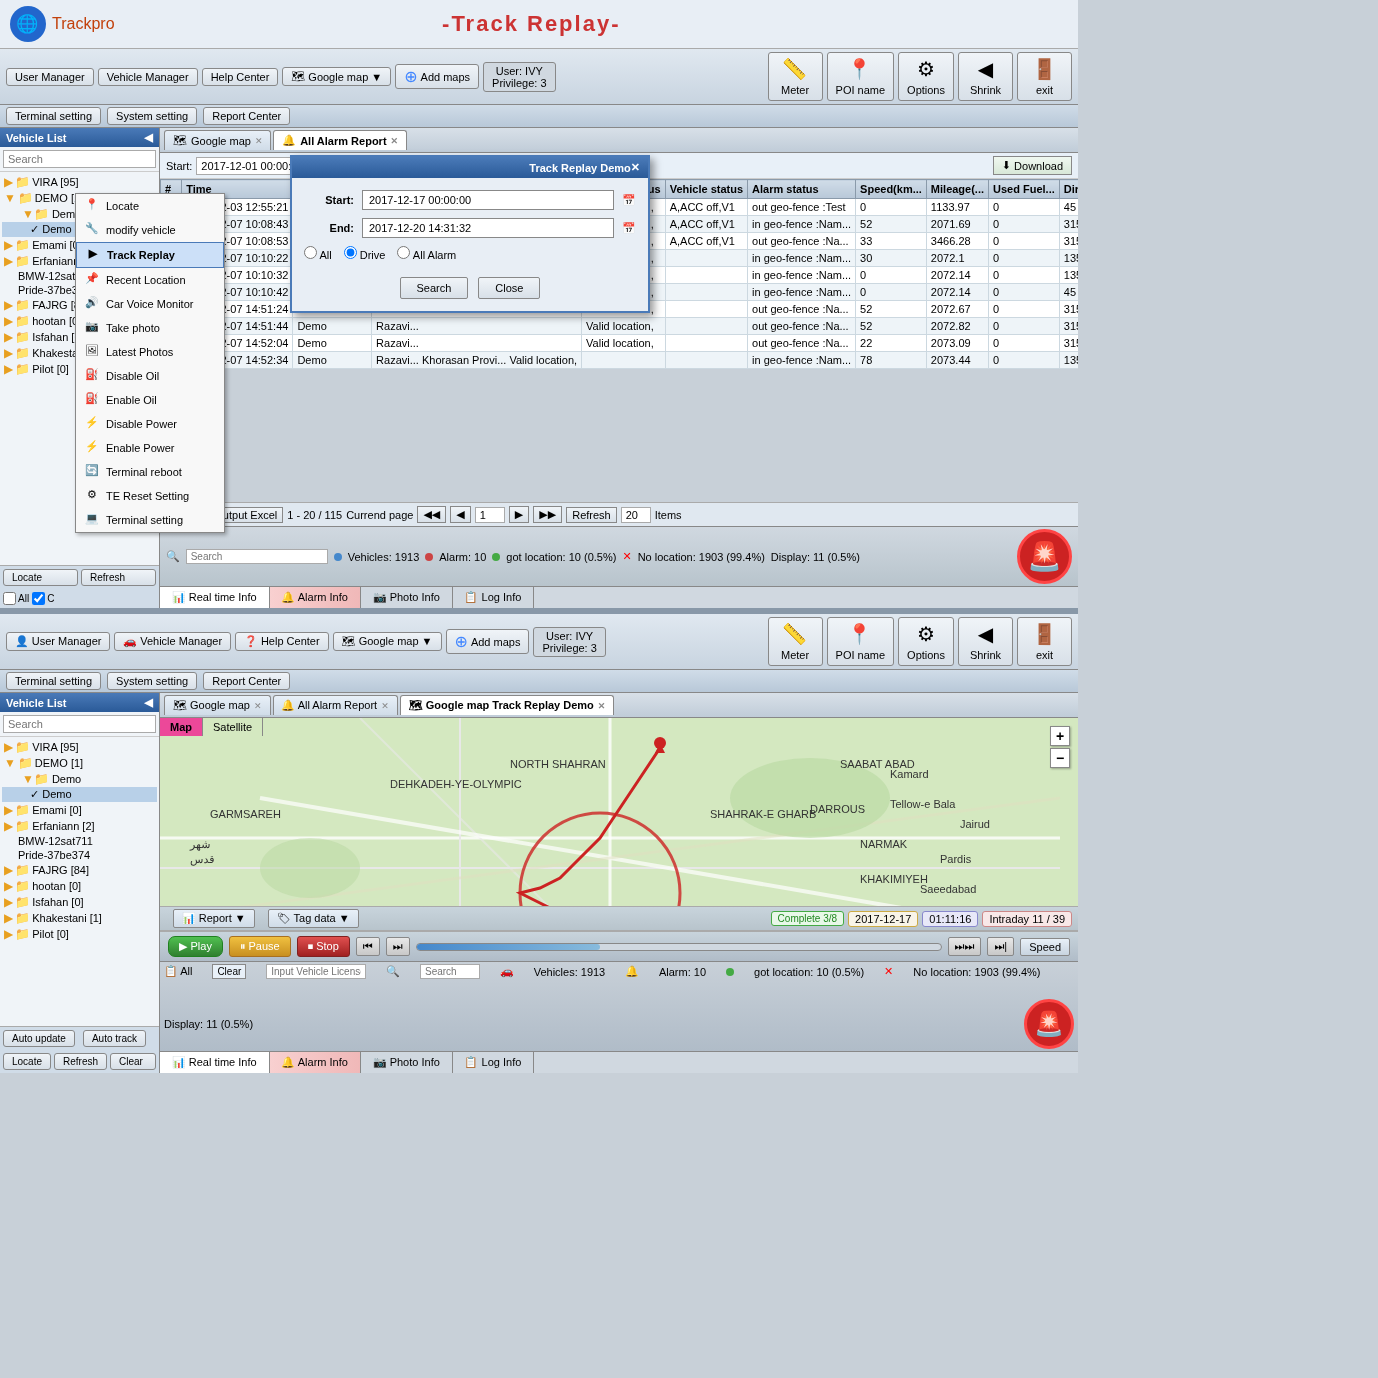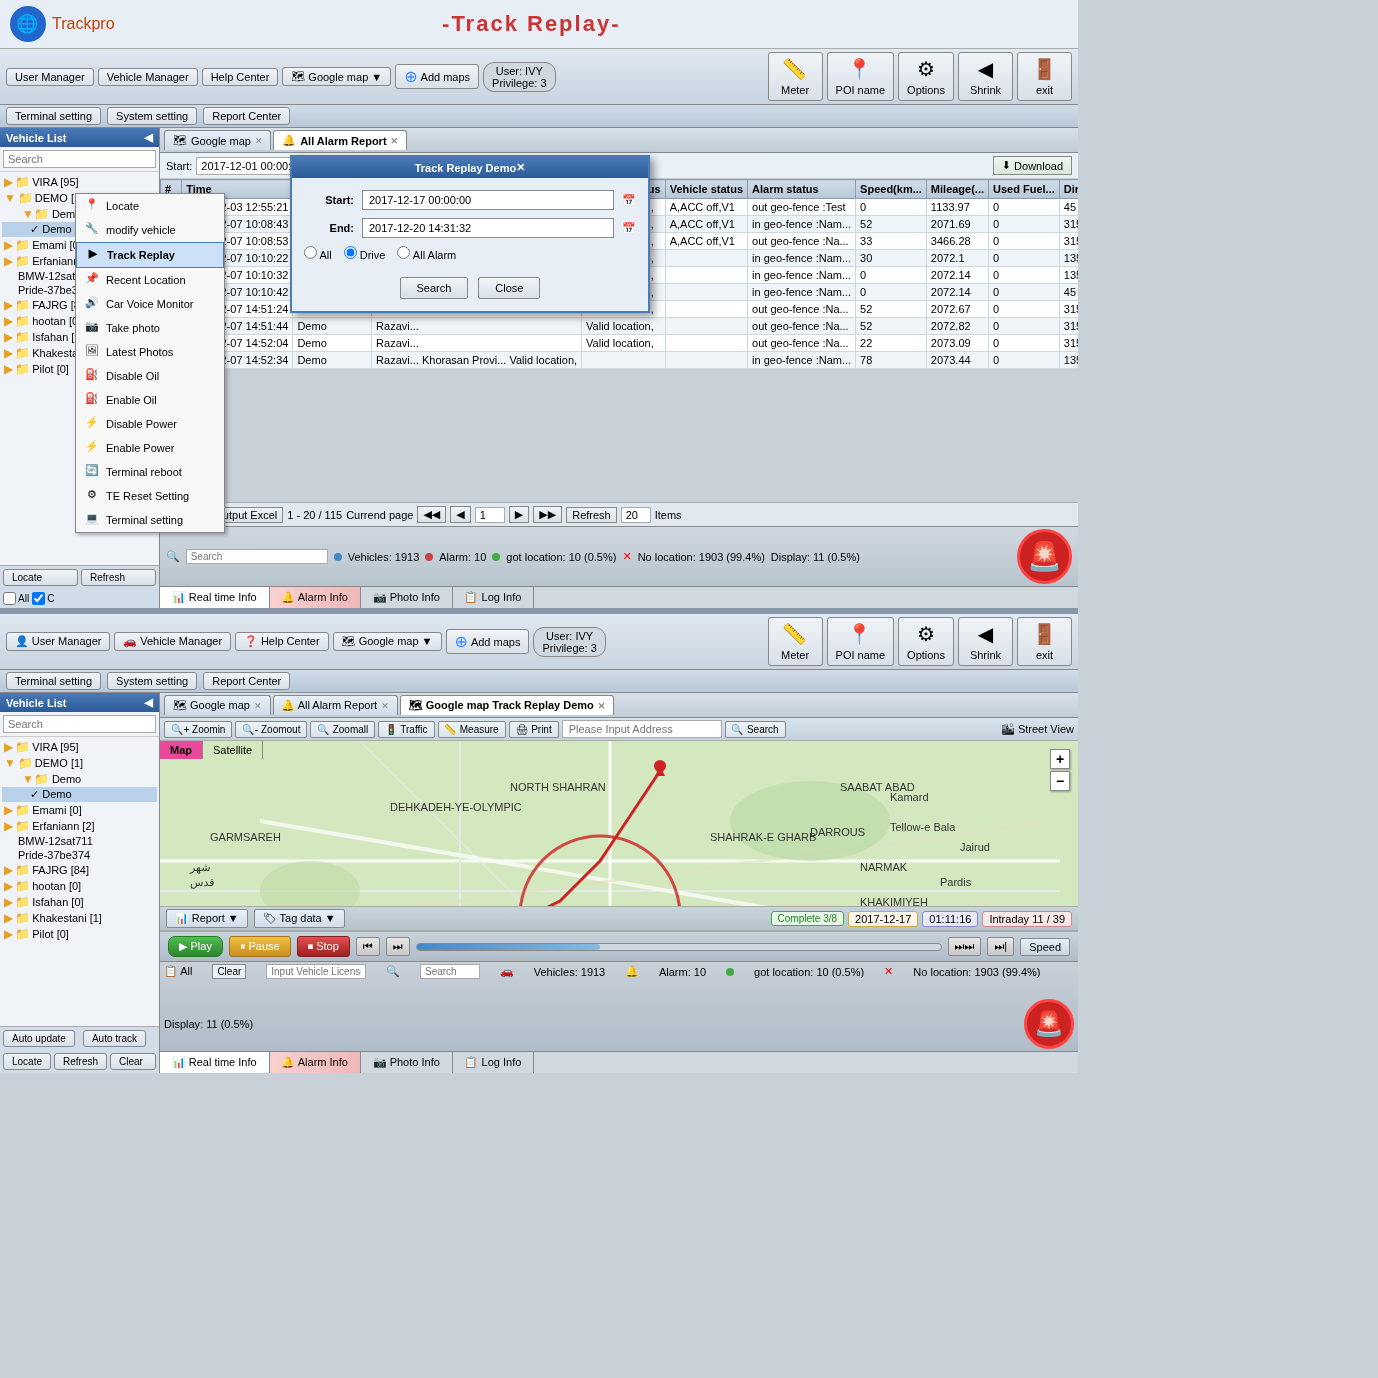--- a/index.html
+++ b/index.html
@@ -10,21 +10,21 @@
     .logo { display: flex; align-items: center; gap: 6px; }
     .logo-icon { width: 36px; height: 36px; background: #2266cc; border-radius: 50%; display: flex; align-items: center; justify-content: center; color: white; font-size: 18px; }
     .logo-text { font-size: 16px; font-weight: normal; color: #c2410c; }
     .app-title { font-size: 22px; color: #cc3333; font-weight: bold; letter-spacing: 2px; }
     
     
     .toolbar { background: linear-gradient(to bottom, #e0e8f0, #c8d4e0); border-bottom: 1px solid #888; padding: 3px 6px; display: flex; align-items: center; gap: 4px; }
     .toolbar-btn { background: linear-gradient(to bottom, #f0f4f8, #d8e0e8); border: 1px solid #888; border-radius: 3px; padding: 2px 8px; cursor: pointer; display: flex; align-items: center; gap: 3px; font-size: 11px; white-space: nowrap; }
     .toolbar-btn-large { flex-direction: column; padding: 4px 8px; min-width: 55px; text-align: center; font-size: 10px; }
     .toolbar-btn-large .icon { font-size: 20px; }
-    .user-info { background: #d0d8e0; border: 1px solid #888; padding: 2px 8px; border-radius: 11px; font-size: 11px; text-align: center; }
+    .user-info { background: #d0d8e0; border: 1px solid #888; padding: 2px 8px; border-radius: 3px; font-size: 11px; text-align: center; }
     .toolbar-right { display: flex; gap: 4px; margin-left: auto; }
     
     
     .main-area { display: flex; height: 480px; }
     
     
     .sidebar { width: 160px; background: #f0f4f8; border-right: 1px solid #888; display: flex; flex-direction: column; }
     .sidebar-header { background: linear-gradient(to bottom, #4a7ab8, #2a5a98); color: white; padding: 3px 6px; display: flex; justify-content: space-between; align-items: center; }
     .sidebar-header span { font-weight: bold; font-size: 11px; }
     .sidebar-search { padding: 3px; border-bottom: 1px solid #ccc; }
@@ -76,21 +76,21 @@
     
     
     .bottom-tabs { background: #d0d8e0; border-top: 1px solid #888; display: flex; }
     .bottom-tab { padding: 4px 12px; cursor: pointer; border-right: 1px solid #888; display: flex; align-items: center; gap: 4px; }
     .bottom-tab.active { background: white; }
     .alarm-tab { background: linear-gradient(to right, #f8d0d0, #f0b8b8); }
     
     
     .modal-overlay { position: absolute; top: 130px; left: 270px; z-index: 200; }
     .modal { background: #e8eef5; border: 2px solid #4a7ab8; box-shadow: 4px 4px 8px rgba(0,0,0,0.4); width: 360px; }
-    .modal-header { background: linear-gradient(to bottom, #4a7ab8, #2a5a98); color: white; padding: 4px 8px; display: flex; justify-content: center; align-items: center; font-weight: bold; }
+    .modal-header { background: linear-gradient(to bottom, #4a7ab8, #2a5a98); color: white; padding: 4px 8px; display: flex; justify-content: flex-end; align-items: center; font-weight: bold; }
     .modal-close { color: white; cursor: pointer; font-weight: bold; }
     .modal-body { padding: 12px; }
     .modal-row { display: flex; align-items: center; margin-bottom: 8px; gap: 8px; }
     .modal-label { width: 50px; text-align: right; font-weight: bold; }
     .modal-input { flex: 1; border: 1px solid #888; padding: 3px 6px; background: white; }
     .modal-radio-group { display: flex; gap: 12px; margin-bottom: 10px; }
     .modal-footer { display: flex; justify-content: center; gap: 10px; padding-top: 6px; }
     .modal-btn { background: linear-gradient(to bottom, #f0f4f8, #d8e0e8); border: 1px solid #888; padding: 4px 16px; cursor: pointer; border-radius: 2px; }
     
     
@@ -125,21 +125,21 @@
     .status-bar2 { background: linear-gradient(to bottom, #c8d0d8, #b0bcc8); border-top: 1px solid #888; padding: 2px 4px; display: flex; align-items: center; gap: 20px; font-size: 10px; flex-wrap: wrap; }
     
     
     .bottom-data { flex: 1; overflow: auto; }
     
     
     .alarm-img { width: 55px; height: 55px; background: #cc2222; border-radius: 50%; display: flex; align-items: center; justify-content: center; color: #ff8888; font-size: 28px; border: 3px solid #ff4444; }
     
     
     .report-tag-bar { background: linear-gradient(to bottom, #c8d4dc, #b8c4cc); border-top: 1px solid #aaa; border-bottom: 1px solid #aaa; padding: 2px 6px; display: flex; align-items: center; gap: 6px; }
-    .report-tag-btn { background: linear-gradient(to bottom, #e8f0f8, #d0dce8); border: 1px solid #888; padding: 2px 8px; cursor: pointer; display: flex; align-items: center; gap: 3px; border-radius: 2px; }
+    .report-tag-btn { background: linear-gradient(to bottom, #e8f0f8, #d0dce8); border: 1px solid #888; padding: 2px 8px; cursor: pointer; display: flex; align-items: center; gap: 3px; border-radius: 2px; margin-left: 7px; }
     .complete-badge { background: #e8f8e8; border: 1px solid #44aa44; padding: 1px 6px; border-radius: 3px; color: #228822; font-size: 10px; }
     .date-badge { background: #f8f4e8; border: 1px solid #ccaa44; padding: 1px 6px; border-radius: 3px; }
     .time-badge { background: #e8e8f8; border: 1px solid #8888cc; padding: 1px 6px; border-radius: 3px; }
     .intraday-badge { background: #f8e8e8; border: 1px solid #cc8888; padding: 1px 6px; border-radius: 3px; }
   </style>
 </head>
 <body>
 
 <div style="width:1078px; background:#c8d0d8; position:relative;">
 
@@ -629,31 +629,20 @@
       </div>
 
       <div style="flex:1;display:flex;flex-direction:column;overflow:hidden;">
 
         <div class="tab-bar">
           <div class="tab">🗺 Google map <span class="close">✕</span></div>
           <div class="tab">🔔 All Alarm Report <span class="close">✕</span></div>
           <div class="tab active">🗺 Google map Track Replay Demo <span class="close">✕</span></div>
         </div>
 
-        <div class="map-toolbar">
-          <button class="map-toolbar-btn">🔍+ Zoomin</button>
-          <button class="map-toolbar-btn">🔍- Zoomout</button>
-          <button class="map-toolbar-btn">🔍 Zoomall</button>
-          <button class="map-toolbar-btn">🚦 Traffic</button>
-          <button class="map-toolbar-btn">📏 Measure</button>
-          <button class="map-toolbar-btn">🖨 Print</button>
-          <input type="text" class="map-search-input" placeholder="Please Input Address" style="">
-          <button class="map-toolbar-btn">🔍 Search</button>
-          <span style="margin-left:auto;">🏙 Street View</span>
-        </div>
 
         <div class="map-container">
 
           <div style="position:absolute;top:0;left:0;z-index:10;display:flex;">
             <div class="map-type-btn active">Map</div>
             <div class="map-type-btn">Satellite</div>
           </div>
 
           <svg width="100%" height="100%" style="position:absolute;top:0;left:0;">
 

